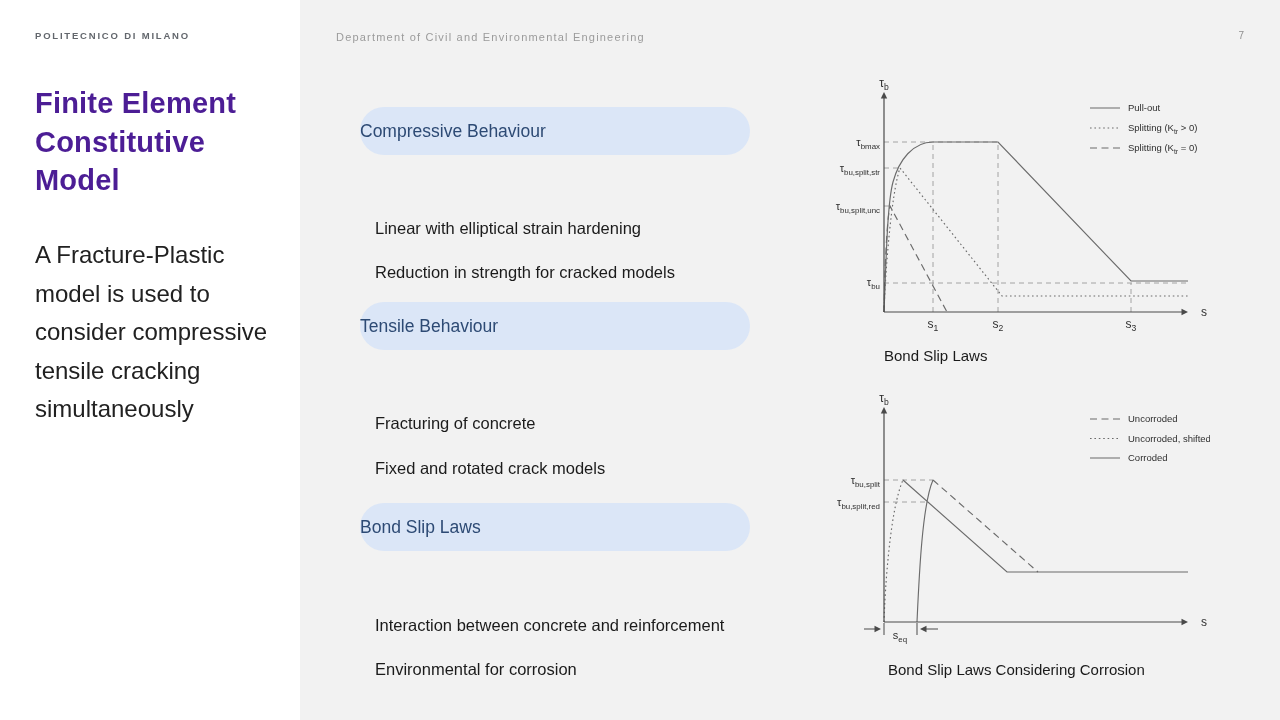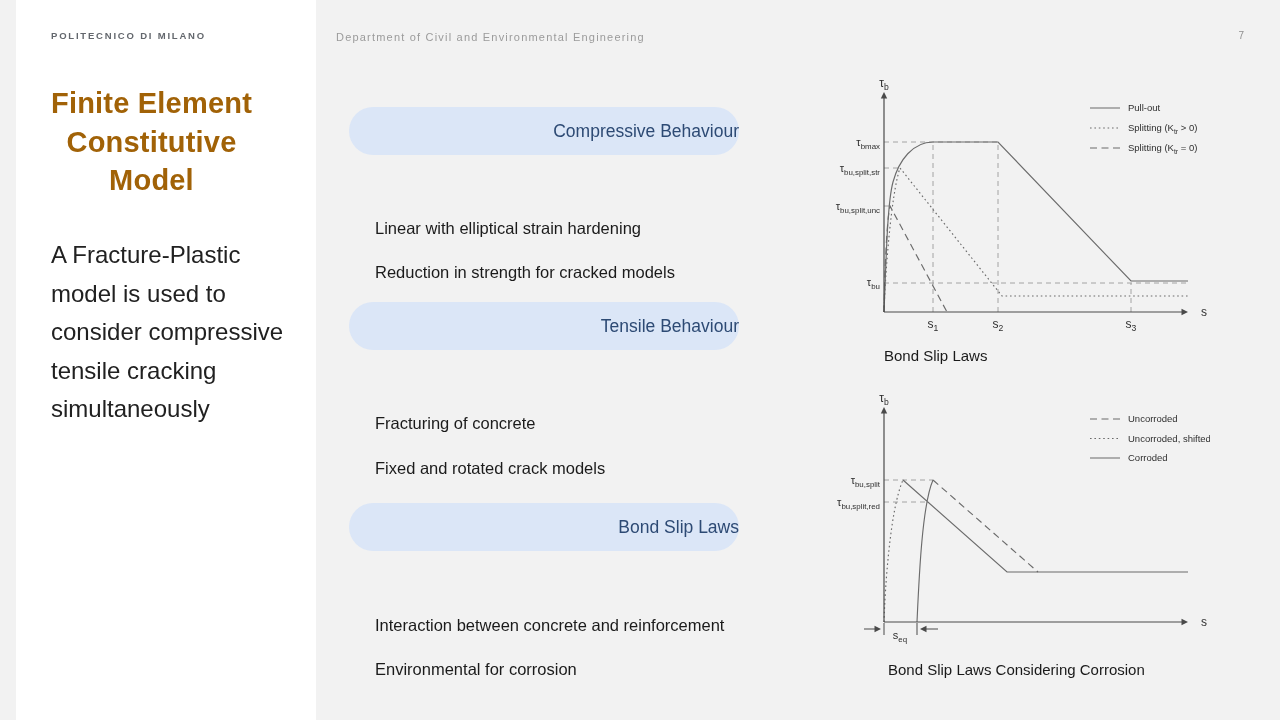--- a/index.html
+++ b/index.html
@@ -8,41 +8,40 @@
     position:relative;
     background:#f2f2f2;
     font-family:"Liberation Sans", sans-serif;
     overflow:hidden;
     color:#1c1c1c;
   }
   .abs { position:absolute; }
   .sidebar {
     position:absolute; left:0; top:0; width:300px; height:720px;
     background:#ffffff;
-    margin-left:16px;
   }
   .brand {
     left:35px; top:30px; font-size:9.5px; font-weight:bold;
     letter-spacing:1.8px; color:#63676d;
   }
   .title {
     left:35px; top:84px; font-size:29px; line-height:38.5px;
-    font-weight:bold; color:#a16207; letter-spacing:0.2px;text-align:center;
+    font-weight:bold; color:#4c1d95; letter-spacing:0.2px;
   }
   .desc {
     left:35px; top:236px; font-size:24px; line-height:38.5px; color:#212121;
   }
   .dept {
     left:336px; top:31px; font-size:11px; letter-spacing:1.2px; color:#9b9b9b;
   }
   .pagenum { right:36px; top:30px; font-size:10px; color:#8f8f8f; }
   .pill {
-    left:349px; width:390px; height:48px; background:#dbe6f7;
+    left:360px; width:390px; height:48px; background:#dbe6f7;
     border-radius:24px; color:#2d4a74; font-size:17.5px;
-    text-align:right; line-height:48px;
+    text-align:left; line-height:48px;
   }
   .point { left:375px; font-size:16.5px; color:#1b1b1b;margin-top:40px; }
   .caption { font-size:15px; color:#1a1a1a; }
   svg.chart { position:absolute; font-family:"Liberation Sans", sans-serif; }
 </style>
 </head>
 <body>
 
 <aside class="sidebar">
   <div class="abs brand">POLITECNICO DI MILANO</div>

